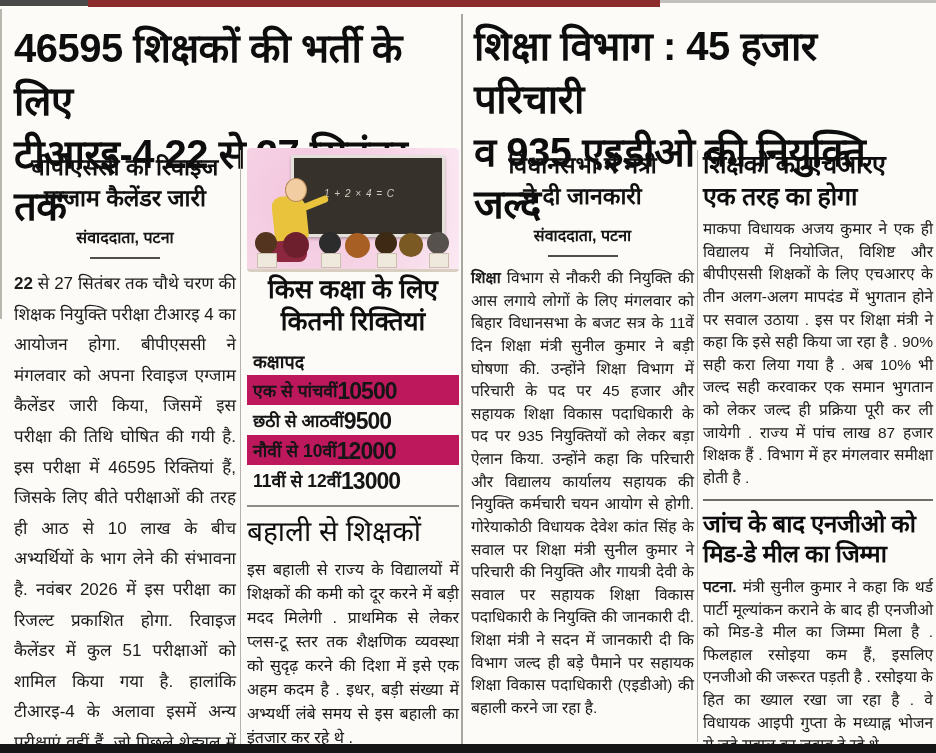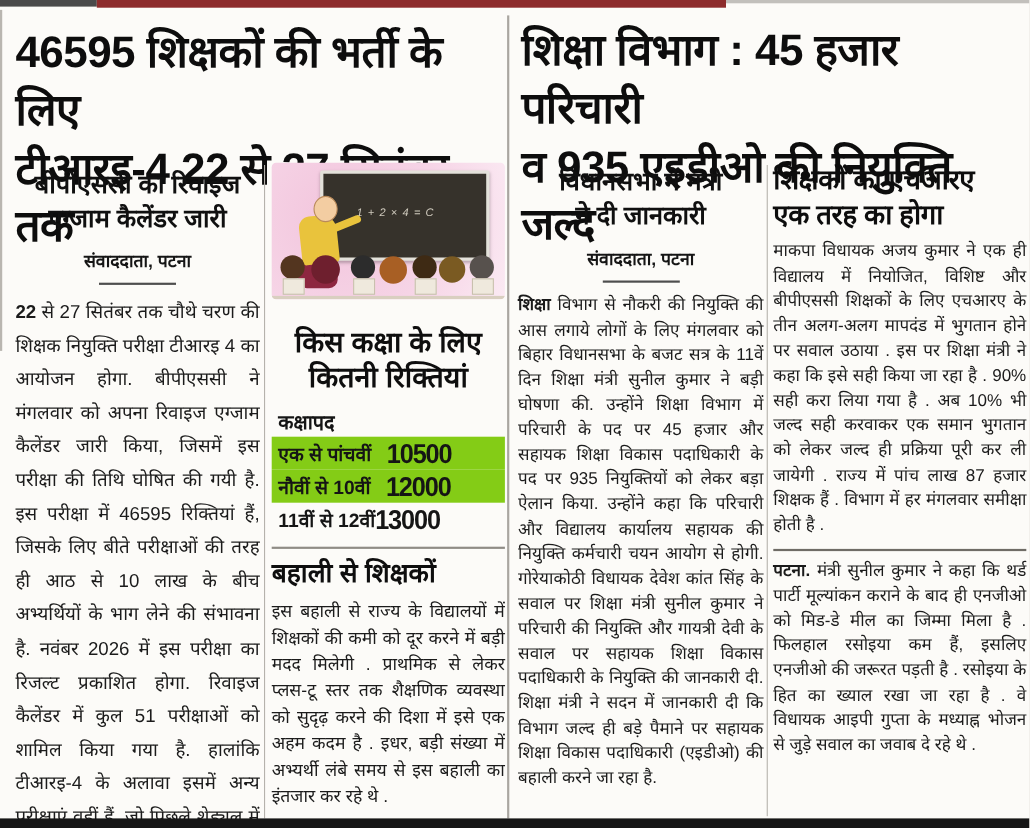--- a/index.html
+++ b/index.html
@@ -56,31 +56,31 @@
   .teacher-arm{position:absolute;left:52px;top:52px;width:30px;height:7px;background:#e9c33c;
          border-radius:4px;transform:rotate(-22deg);}
   .teacher-skirt{position:absolute;left:24px;top:88px;width:36px;height:26px;background:#8d2740;
          border-radius:4px 4px 8px 8px;}
   .students{position:absolute;left:0;bottom:4px;width:212px;height:40px;}
   .head{position:absolute;bottom:14px;width:22px;height:22px;border-radius:50%;}
   .chairback{position:absolute;bottom:0;width:18px;height:13px;background:#efe9dd;border:1px solid #c9c0ae;}
   .bench{position:absolute;left:0;bottom:0;width:212px;height:3px;background:#d9cfc0;}
 
   
-  .info-title{font-weight:700;text-align:center;font-size:26px;line-height:1.22;margin-top:24px;color:#0e0e0e;}
+  .info-title{font-weight:700;text-align:center;font-size:26px;line-height:1.22;margin-top:2px;color:#0e0e0e;}
   .vtable{margin-top:10px;}
   .vrow{display:flex;align-items:center;justify-content:flex-start;padding:2px 6px;height:26px;}
   .vrow.header{height:24px;}
   .vrow.header .vlabel{font-size:18px;}
   .vrow.header .vnum{font-size:18px;font-weight:700;letter-spacing:0;}
-  .vrow.hl{background:#84cc16;gap:14px;}
+  .vrow.hl{background:#be185d;}
   .vlabel{font-weight:700;font-size:17.5px;}
   .vnum{font-weight:700;font-size:23px;letter-spacing:-1px;transform:scaleY(1.08);}
   .hrule{height:2px;background:#8f8c86;margin:10px 0 8px 0;}
-  .subhead2{font-weight:700;font-size:24px;line-height:1.22;color:#0e0e0e;margin-bottom:8px;}
+  .subhead2{font-weight:400;font-size:28px;line-height:1.22;color:#0e0e0e;margin-bottom:8px;}
   .bodytext-md{font-size:16px;line-height:1.5;text-align:justify;color:#1b1b1b;}
 
   
   .subhead4{font-weight:700;font-size:25px;line-height:1.28;letter-spacing:-0.3px;color:#0d0d0d;margin-bottom:6px;}
   .divider4{height:2px;background:#6f6c66;margin:9px 0 8px 0;}
 </style>
 </head>
 <body>
 
 <div class="paper">
@@ -147,20 +147,24 @@
 
     <div class="vtable">
       <div class="vrow header">
         <span class="vlabel">कक्षा</span>
         <span class="vnum">पद</span>
       </div>
       <div class="vrow hl">
         <span class="vlabel">एक से पांचवीं</span>
         <span class="vnum">10500</span>
       </div>
+      <div class="vrow">
+        <span class="vlabel">छठी से आठवीं</span>
+        <span class="vnum">9500</span>
+      </div>
       <div class="vrow hl">
         <span class="vlabel">नौवीं से 10वीं</span>
         <span class="vnum">12000</span>
       </div>
       <div class="vrow">
         <span class="vlabel">11वीं से 12वीं</span>
         <span class="vnum">13000</span>
       </div>
     </div>
 
@@ -184,17 +188,21 @@
 
   <div class="col col4">
     <div class="subhead4">
       <div>शिक्षकों का एचआरए</div>
       <div>एक तरह का होगा</div>
     </div>
     <div class="bodytext-sm">माकपा विधायक अजय कुमार ने एक ही विद्यालय में नियोजित, विशिष्ट और बीपीएससी शिक्षकों के लिए एचआरए के तीन अलग-अलग मापदंड में भुगतान होने पर सवाल उठाया . इस पर शिक्षा मंत्री ने कहा कि इसे सही किया जा रहा है . 90% सही करा लिया गया है . अब 10% भी जल्द सही करवाकर एक समान भुगतान को लेकर जल्द ही प्रक्रिया पूरी कर ली जायेगी . राज्य में पांच लाख 87 हजार शिक्षक हैं . विभाग में हर मंगलवार समीक्षा होती है .</div>
 
     <div class="divider4"></div>
 
+    <div class="subhead4" style="font-size:24px;">
+      <div>जांच के बाद एनजीओ को</div>
+      <div>मिड-डे मील का जिम्मा</div>
+    </div>
     <div class="bodytext-sm"><strong class="lead">पटना.</strong><span> मंत्री सुनील कुमार ने कहा कि थर्ड पार्टी मूल्यांकन कराने के बाद ही एनजीओ को मिड-डे मील का जिम्मा मिला है . फिलहाल रसोइया कम हैं, इसलिए एनजीओ की जरूरत पड़ती है . रसोइया के हित का ख्याल रखा जा रहा है . वे विधायक आइपी गुप्ता के मध्याह्न भोजन से जुड़े सवाल का जवाब दे रहे थे .</span></div>
   </div>
 
   <div class="bottombar"></div>
 </div>
 
 </body></html>

